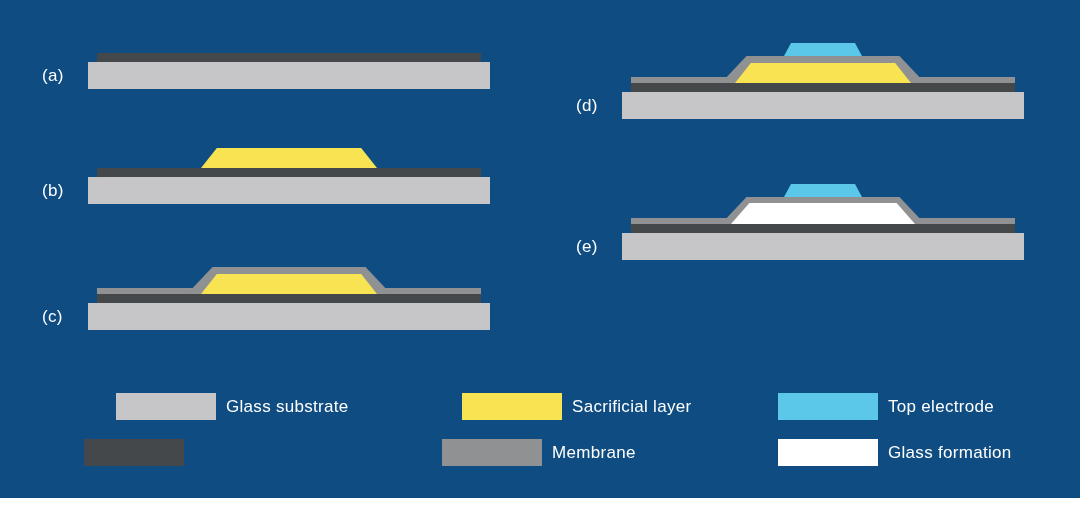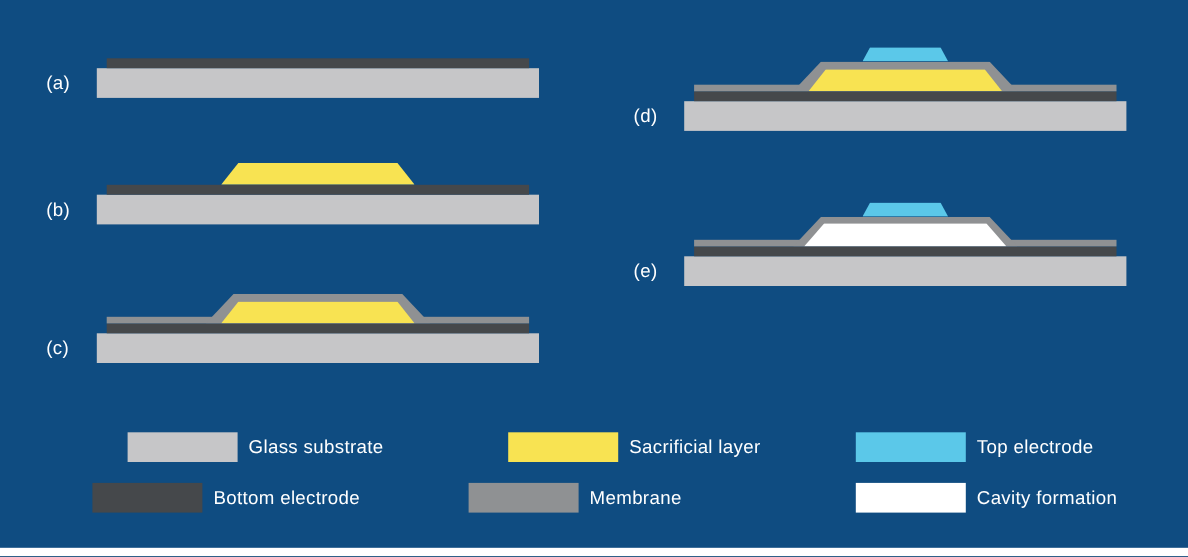--- a/index.html
+++ b/index.html
@@ -57,21 +57,21 @@
   .swatch { width: 100px; height: 27px; flex: 0 0 auto; }
   .legend-label {
     color: #ffffff;
     font-size: 17px;
     letter-spacing: 0.3px;
     white-space: nowrap;
   }
   .li-1 { left: 84px;  top: 393px; padding-left: 32px; }
   .li-2 { left: 84px;  top: 439px; }
   .li-3 { left: 430px; top: 393px; margin-left: 32px; }
-  .li-4 { left: 426px; top: 439px; }
+  .li-4 { left: 442px; top: 439px; }
   .li-5 { left: 778px; top: 393px; justify-content: space-between; }
   .li-6 { left: 778px; top: 439px; }
 
   .bottom-strip {
     position: absolute;
     left: 0; bottom: 0;
     width: 100%; height: 8px;
   }
 </style>
 </head>
@@ -121,35 +121,34 @@
     <div class="layer top-el" style="background-color: rgb(91, 200, 233);"></div>
   </div>
 
   <div>
     <div class="legend-item li-1">
       <div class="swatch" style="background-color: rgb(198, 198, 200);"></div>
       <div class="legend-label">Glass substrate</div>
     </div>
     <div class="legend-item li-2">
       <div class="swatch" style="background-color: rgb(69, 72, 75);"></div>
-      <div class="legend-label">Bottom electrode</div>
     </div>
     <div class="legend-item li-3">
       <div class="swatch" style="background-color: rgb(248, 227, 82);"></div>
       <div class="legend-label">Sacrificial layer</div>
     </div>
     <div class="legend-item li-4">
       <div class="swatch" style="background-color: rgb(143, 145, 147);"></div>
       <div class="legend-label">Membrane</div>
     </div>
     <div class="legend-item li-5">
       <div class="swatch" style="background-color: rgb(91, 200, 233);"></div>
       <div class="legend-label">Top electrode</div>
     </div>
     <div class="legend-item li-6">
       <div class="swatch" style="background-color: rgb(255, 255, 255);"></div>
-      <div class="legend-label">Cavity formation</div>
+      <div class="legend-label">Glass formation</div>
     </div>
   </div>
 
   <div class="bottom-strip" style="background-color: rgb(255, 255, 255);"></div>
 
 </div>
 
 </body></html>

